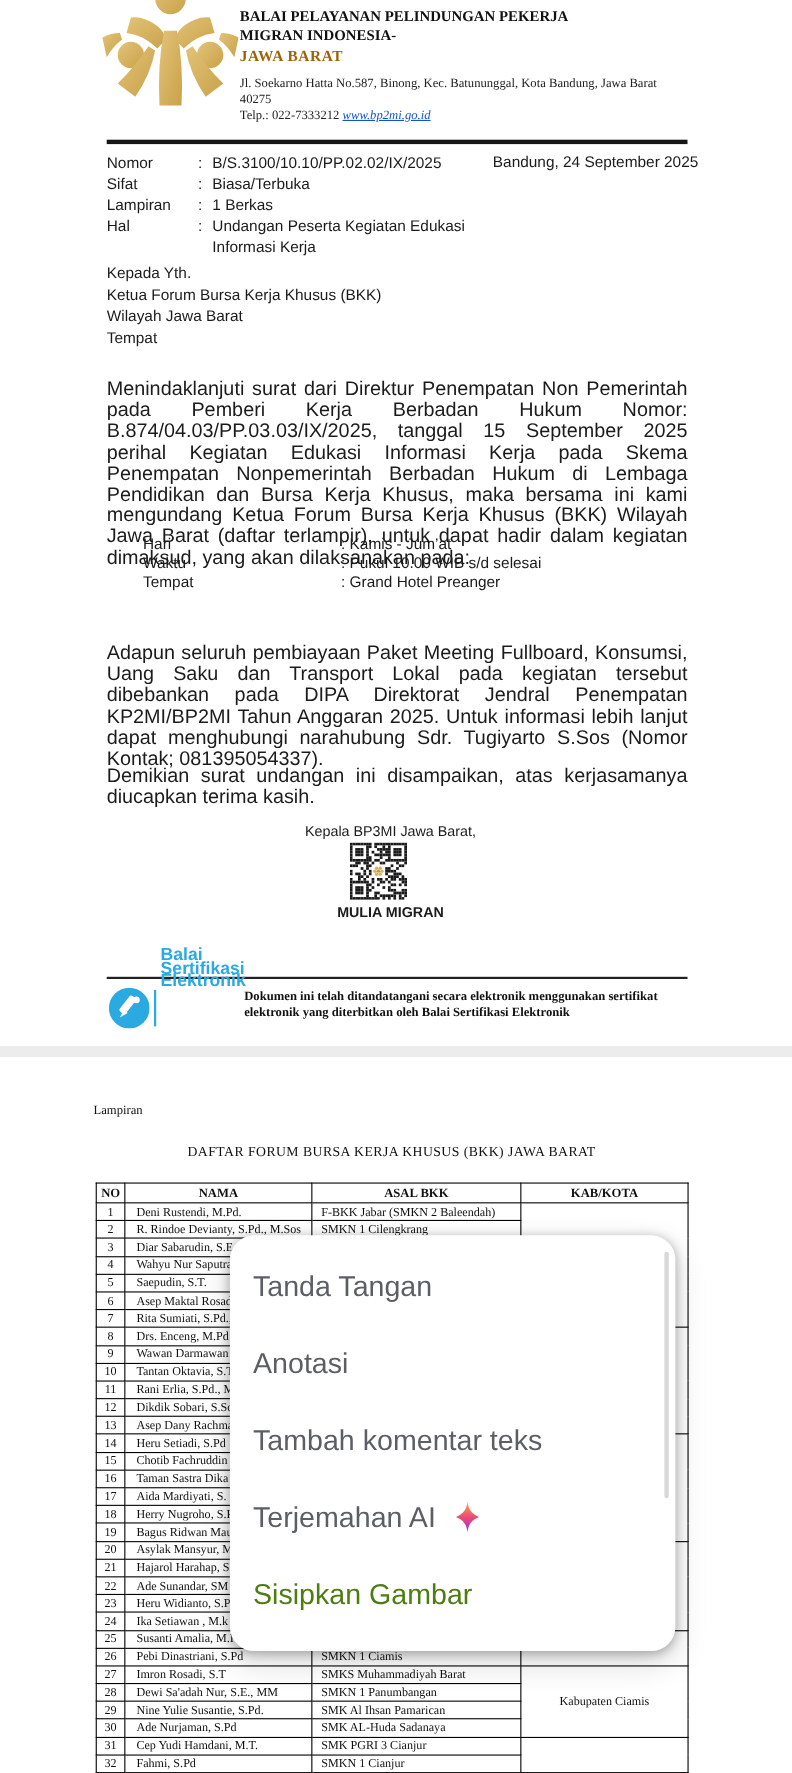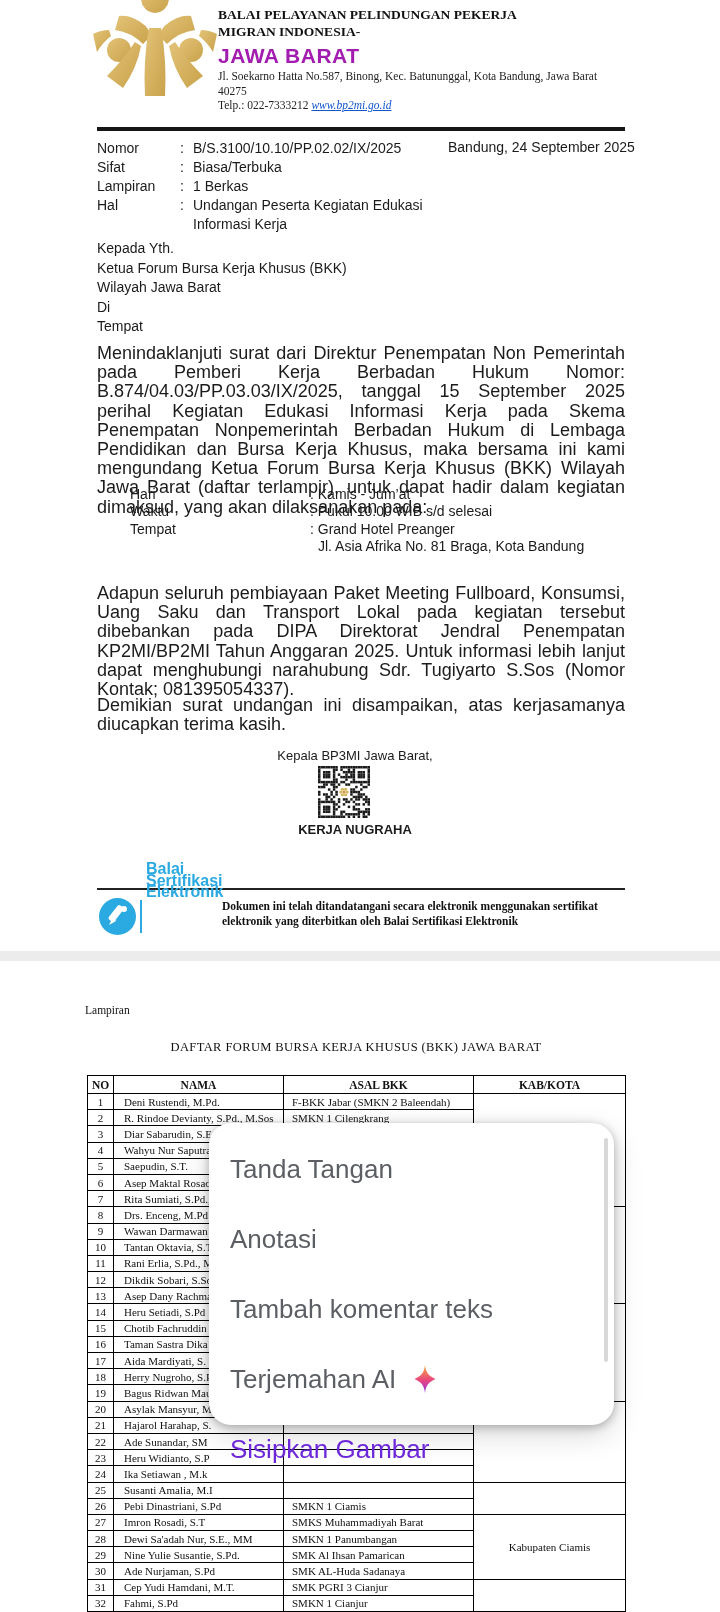--- a/index.html
+++ b/index.html
@@ -6,22 +6,22 @@
   body{
     width:720px;height:1612px;position:relative;overflow:hidden;
     background:#ffffff;
     font-family:"Liberation Sans", sans-serif;
     color:#1b1b1b;
   }
   .abs{position:absolute;}
   
   .lh-org{left:218px;top:6px;width:352px;font-family:"Liberation Serif",serif;font-weight:bold;
           font-size:13.5px;line-height:17px;color:#111;}
-  .lh-region{left:218px;top:44px;font-family:Liberation Sans, sans-serif;font-weight:bold;
-          font-size:21px;letter-spacing:.5px;color:#a21caf;}
+  .lh-region{left:218px;top:44px;font-family:Liberation Serif, serif;font-weight:bold;
+          font-size:14px;letter-spacing:.5px;color:#a16207;}
   .lh-addr{left:218px;top:69px;width:398px;font-family:"Liberation Serif",serif;
           font-size:11.5px;line-height:14.5px;color:#222;}
   .lh-phone{left:218px;top:99px;font-family:"Liberation Serif",serif;font-size:11.5px;color:#222;}
   .lh-link{font-style:italic;text-decoration:underline;cursor:pointer;}
   .lh-rule{left:97px;top:127px;width:528px;height:3.5px;background:#161616;}
   
   .meta{left:97px;top:139px;font-size:14px;line-height:19px;}
   .meta-row{display:flex;}
   .meta-label{width:83px;flex:0 0 83px;}
   .meta-colon{width:13px;flex:0 0 13px;}
@@ -58,25 +58,25 @@
     font-family:"Liberation Serif",serif;font-size:11px;color:#111;}
   .bkk-table th,.bkk-table td{border:1px solid #000;padding:0 4px;overflow:hidden;white-space:nowrap;}
   .bkk-table th{height:17px;font-size:11.5px;text-align:center;margin-top:42px;}
   .bkk-table td{height:15.2px;}
   .col-no{width:26px;} .col-nama{width:170px;} .col-asal{width:190px;} .col-kab{width:152px;}
   td.c-no{text-align:center;}
   td.c-nama{padding-left:10px;}
   td.c-asal{padding-left:8px;}
   td.c-kab{text-align:center;}
   
-  .menu{left:209px;top:1123px;width:405px;height:302px;background:#fff;border-radius:22px;
+  .menu{left:209px;top:1123px;width:405px;height:378px;background:#fff;border-radius:22px;
     box-shadow:0 2px 10px rgba(0,0,0,.28), 0 10px 30px rgba(0,0,0,.15);z-index:10;padding-top:11px;box-sizing:border-box;}
   .menu-item{height:70px;display:flex;align-items:center;padding-left:21px;
     font-size:26px;color:#5B5F64;cursor:pointer;}
-  .menu-item.disabled{color:#6d28d9;cursor:default;}
+  .menu-item.disabled{color:#4d7c0f;cursor:default;}
   .menu-sparkle{margin-left:14px;width:30px;height:30px;flex:0 0 30px;}
   .menu-scrollbar{position:absolute;right:6px;top:15px;width:4px;height:224px;
     background:#d8d8d8;border-radius:2px;}
 </style>
 </head>
 <body>
 
 <div>
 
   <svg class="abs" style="left:93px;top:-16px;" width="124" height="132" viewBox="0 0 124 132">
@@ -131,42 +131,37 @@
       <span class="meta-colon">:</span>
       <span class="meta-value" style="width:240px">Undangan Peserta Kegiatan Edukasi Informasi Kerja</span>
     </div>
   </div>
   <div class="abs place-date">Bandung, 24 September 2025</div>
 
   <div class="abs recipient">
     <div>Kepada Yth.</div>
     <div>Ketua Forum Bursa Kerja Khusus (BKK)</div>
     <div>Wilayah Jawa Barat</div>
-    <div>Di</div>
     <div>Tempat</div>
   </div>
 
   <div class="abs para p1">Menindaklanjuti surat dari Direktur Penempatan Non Pemerintah pada Pemberi Kerja Berbadan Hukum Nomor: B.874/04.03/PP.03.03/IX/2025, tanggal 15 September 2025 perihal Kegiatan Edukasi Informasi Kerja pada Skema Penempatan Nonpemerintah Berbadan Hukum di Lembaga Pendidikan dan Bursa Kerja Khusus, maka bersama ini kami mengundang Ketua Forum Bursa Kerja Khusus (BKK) Wilayah Jawa Barat (daftar terlampir), untuk dapat hadir dalam kegiatan dimaksud, yang akan dilaksanakan pada:</div>
 
   <div class="abs event">
     <div class="event-row">
       <span class="event-label">Hari</span>
       <span>: Kamis - Jum’at</span>
     </div>
     <div class="event-row">
       <span class="event-label">Waktu</span>
       <span>: Pukul 10.00 WIB s/d selesai</span>
     </div>
     <div class="event-row">
       <span class="event-label">Tempat</span>
       <span>: Grand Hotel Preanger</span>
-    </div>
-    <div class="event-row">
-      <span class="event-label"></span>
-      <span class="event-extra">Jl. Asia Afrika No. 81 Braga, Kota Bandung</span>
     </div>
   </div>
 
   <div class="abs para p2">Adapun seluruh pembiayaan Paket Meeting Fullboard, Konsumsi, Uang Saku dan Transport Lokal pada kegiatan tersebut dibebankan pada DIPA Direktorat Jendral Penempatan KP2MI/BP2MI Tahun Anggaran 2025. Untuk informasi lebih lanjut dapat menghubungi narahubung Sdr. Tugiyarto S.Sos (Nomor Kontak; 081395054337).</div>
   <div class="abs para p3">Demikian surat undangan ini disampaikan, atas kerjasamanya diucapkan terima kasih.</div>
 
   <div class="abs sign-title">Kepala BP3MI Jawa Barat,</div>
   <svg class="abs qr" viewBox="0 0 52 52" id="qr-svg">
       <rect x="0.00" y="0.00" width="2.48" height="2.48" fill="#1a1a1a"></rect>
       <rect x="2.48" y="0.00" width="2.48" height="2.48" fill="#1a1a1a"></rect>
@@ -400,21 +395,21 @@
       <rect x="47.05" y="49.52" width="2.48" height="2.48" fill="#1a1a1a"></rect>
       <circle cx="26" cy="26" r="5.5" fill="#ffffff"></circle>
       <circle cx="29.20" cy="26.00" r="1.6" fill="#D8B45F"></circle>
       <circle cx="27.60" cy="28.77" r="1.6" fill="#D8B45F"></circle>
       <circle cx="24.40" cy="28.77" r="1.6" fill="#D8B45F"></circle>
       <circle cx="22.80" cy="26.00" r="1.6" fill="#D8B45F"></circle>
       <circle cx="24.40" cy="23.23" r="1.6" fill="#D8B45F"></circle>
       <circle cx="27.60" cy="23.23" r="1.6" fill="#D8B45F"></circle>
       <circle cx="26" cy="26" r="1.5" fill="#C09A43"></circle>
     </svg>
-  <div class="abs sign-name">KERJA NUGRAHA</div>
+  <div class="abs sign-name">MULIA MIGRAN</div>
 
   <div class="abs foot-rule"></div>
   <svg class="abs bsre-circle" viewBox="0 0 37 37">
     <circle cx="18.5" cy="18.5" r="18.5" fill="#2BA9E1"></circle>
     <rect x="12" y="8" width="7" height="18" rx="2" fill="#ffffff" transform="rotate(38 18.5 18.5)"></rect>
     <path d="M10 27 L17 23 L14 19 Z" fill="#ffffff"></path>
     <circle cx="25" cy="11" r="3" fill="#ffffff"></circle>
   </svg>
   <div class="abs bsre-vline"></div>
   <div class="abs bsre-text">

